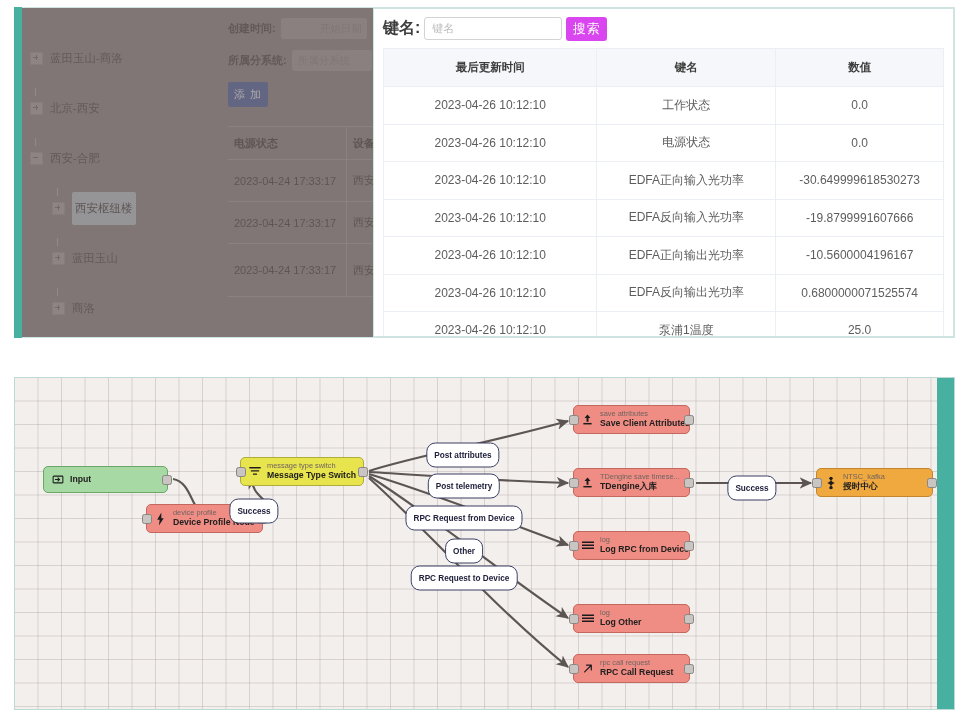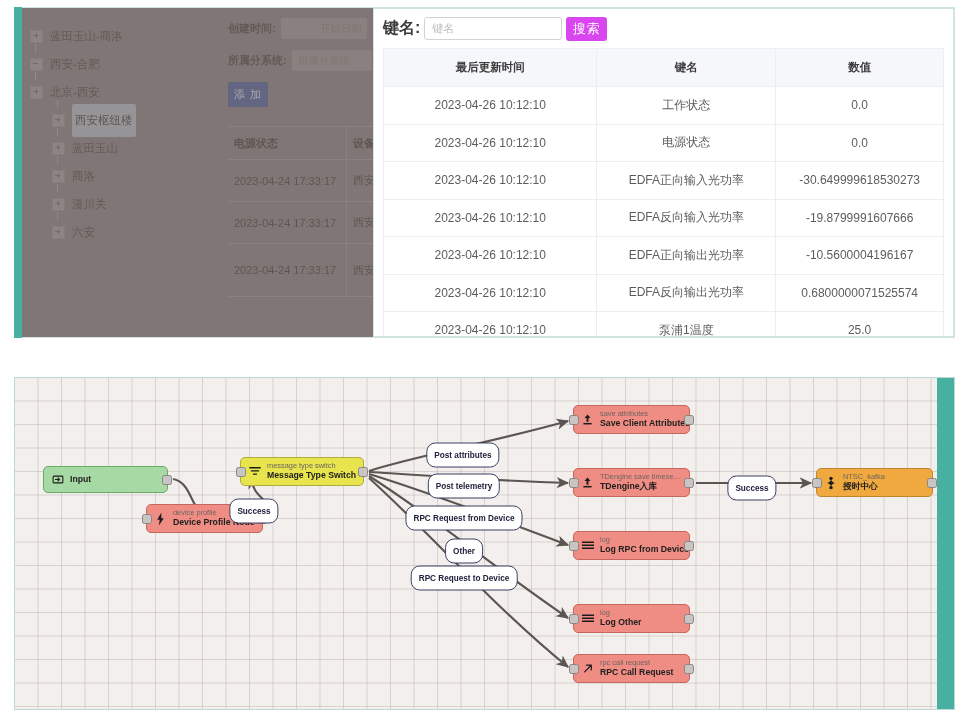--- a/index.html
+++ b/index.html
@@ -13,21 +13,21 @@
   #teal-rail{position:absolute;left:14px;top:7px;width:8px;height:331px;background:#48b0a0;}
 
   
   #page-under{position:absolute;left:22px;top:8px;width:351px;height:329px;
               background:#8b8280;overflow:hidden;}
   #page-dim{position:absolute;inset:0;background:rgba(120,110,108,0.55);pointer-events:none;}
 
   
   #tree{position:absolute;left:8px;top:14px;width:196px;}
   .tree-row{display:flex;align-items:center;height:28px;font-size:11.5px;color:#4a4240;
-            position:relative;}
+            position:relative;margin-top:22px;}
   .tree-row.lvl2{padding-left:22px;}
   .tree-toggle{width:11px;height:11px;border:1px solid #9a9290;background:rgba(255,255,255,0.25);
                margin-right:7px;flex:none;position:relative;border-radius:1px;}
   .tree-toggle:before{content:"";position:absolute;left:2px;top:4.5px;width:5px;height:1px;background:#6d6563;}
   .tree-toggle.plus:after{content:"";position:absolute;left:4.5px;top:2px;width:1px;height:5px;background:#6d6563;}
   .tree-label{white-space:nowrap;}
   .tree-row.selected .tree-label{background:#b9c4cc;padding:9px 3px;border-radius:2px;color:#3d3836;}
   .tree-guide{position:absolute;left:27px;top:-6px;width:1px;height:8px;background:rgba(255,255,255,0.35);}
 
   
@@ -107,27 +107,27 @@
   <div id="teal-rail"></div>
 
   <div id="page-under">
     <div id="tree">
         <div class="tree-row">
           <span class="tree-toggle plus"></span>
           <span class="tree-label">蓝田玉山-商洛</span>
         </div>
         <div class="tree-row">
           <span class="tree-guide" style="left: 5px;"></span>
+          <span class="tree-toggle plus"></span>
+          <span class="tree-label">北京-西安</span>
+        </div>
+        <div class="tree-row">
+          <span class="tree-guide" style="left: 5px;"></span>
           <span class="tree-toggle"></span>
           <span class="tree-label">西安-合肥</span>
-        </div>
-        <div class="tree-row">
-          <span class="tree-guide" style="left: 5px;"></span>
-          <span class="tree-toggle plus"></span>
-          <span class="tree-label">北京-西安</span>
         </div>
         <div class="tree-row lvl2 selected">
           <span class="tree-guide" style="left: 27px;"></span>
           <span class="tree-toggle plus"></span>
           <span class="tree-label">西安枢纽楼</span>
         </div>
         <div class="tree-row lvl2">
           <span class="tree-guide" style="left: 27px;"></span>
           <span class="tree-toggle plus"></span>
           <span class="tree-label">蓝田玉山</span>

